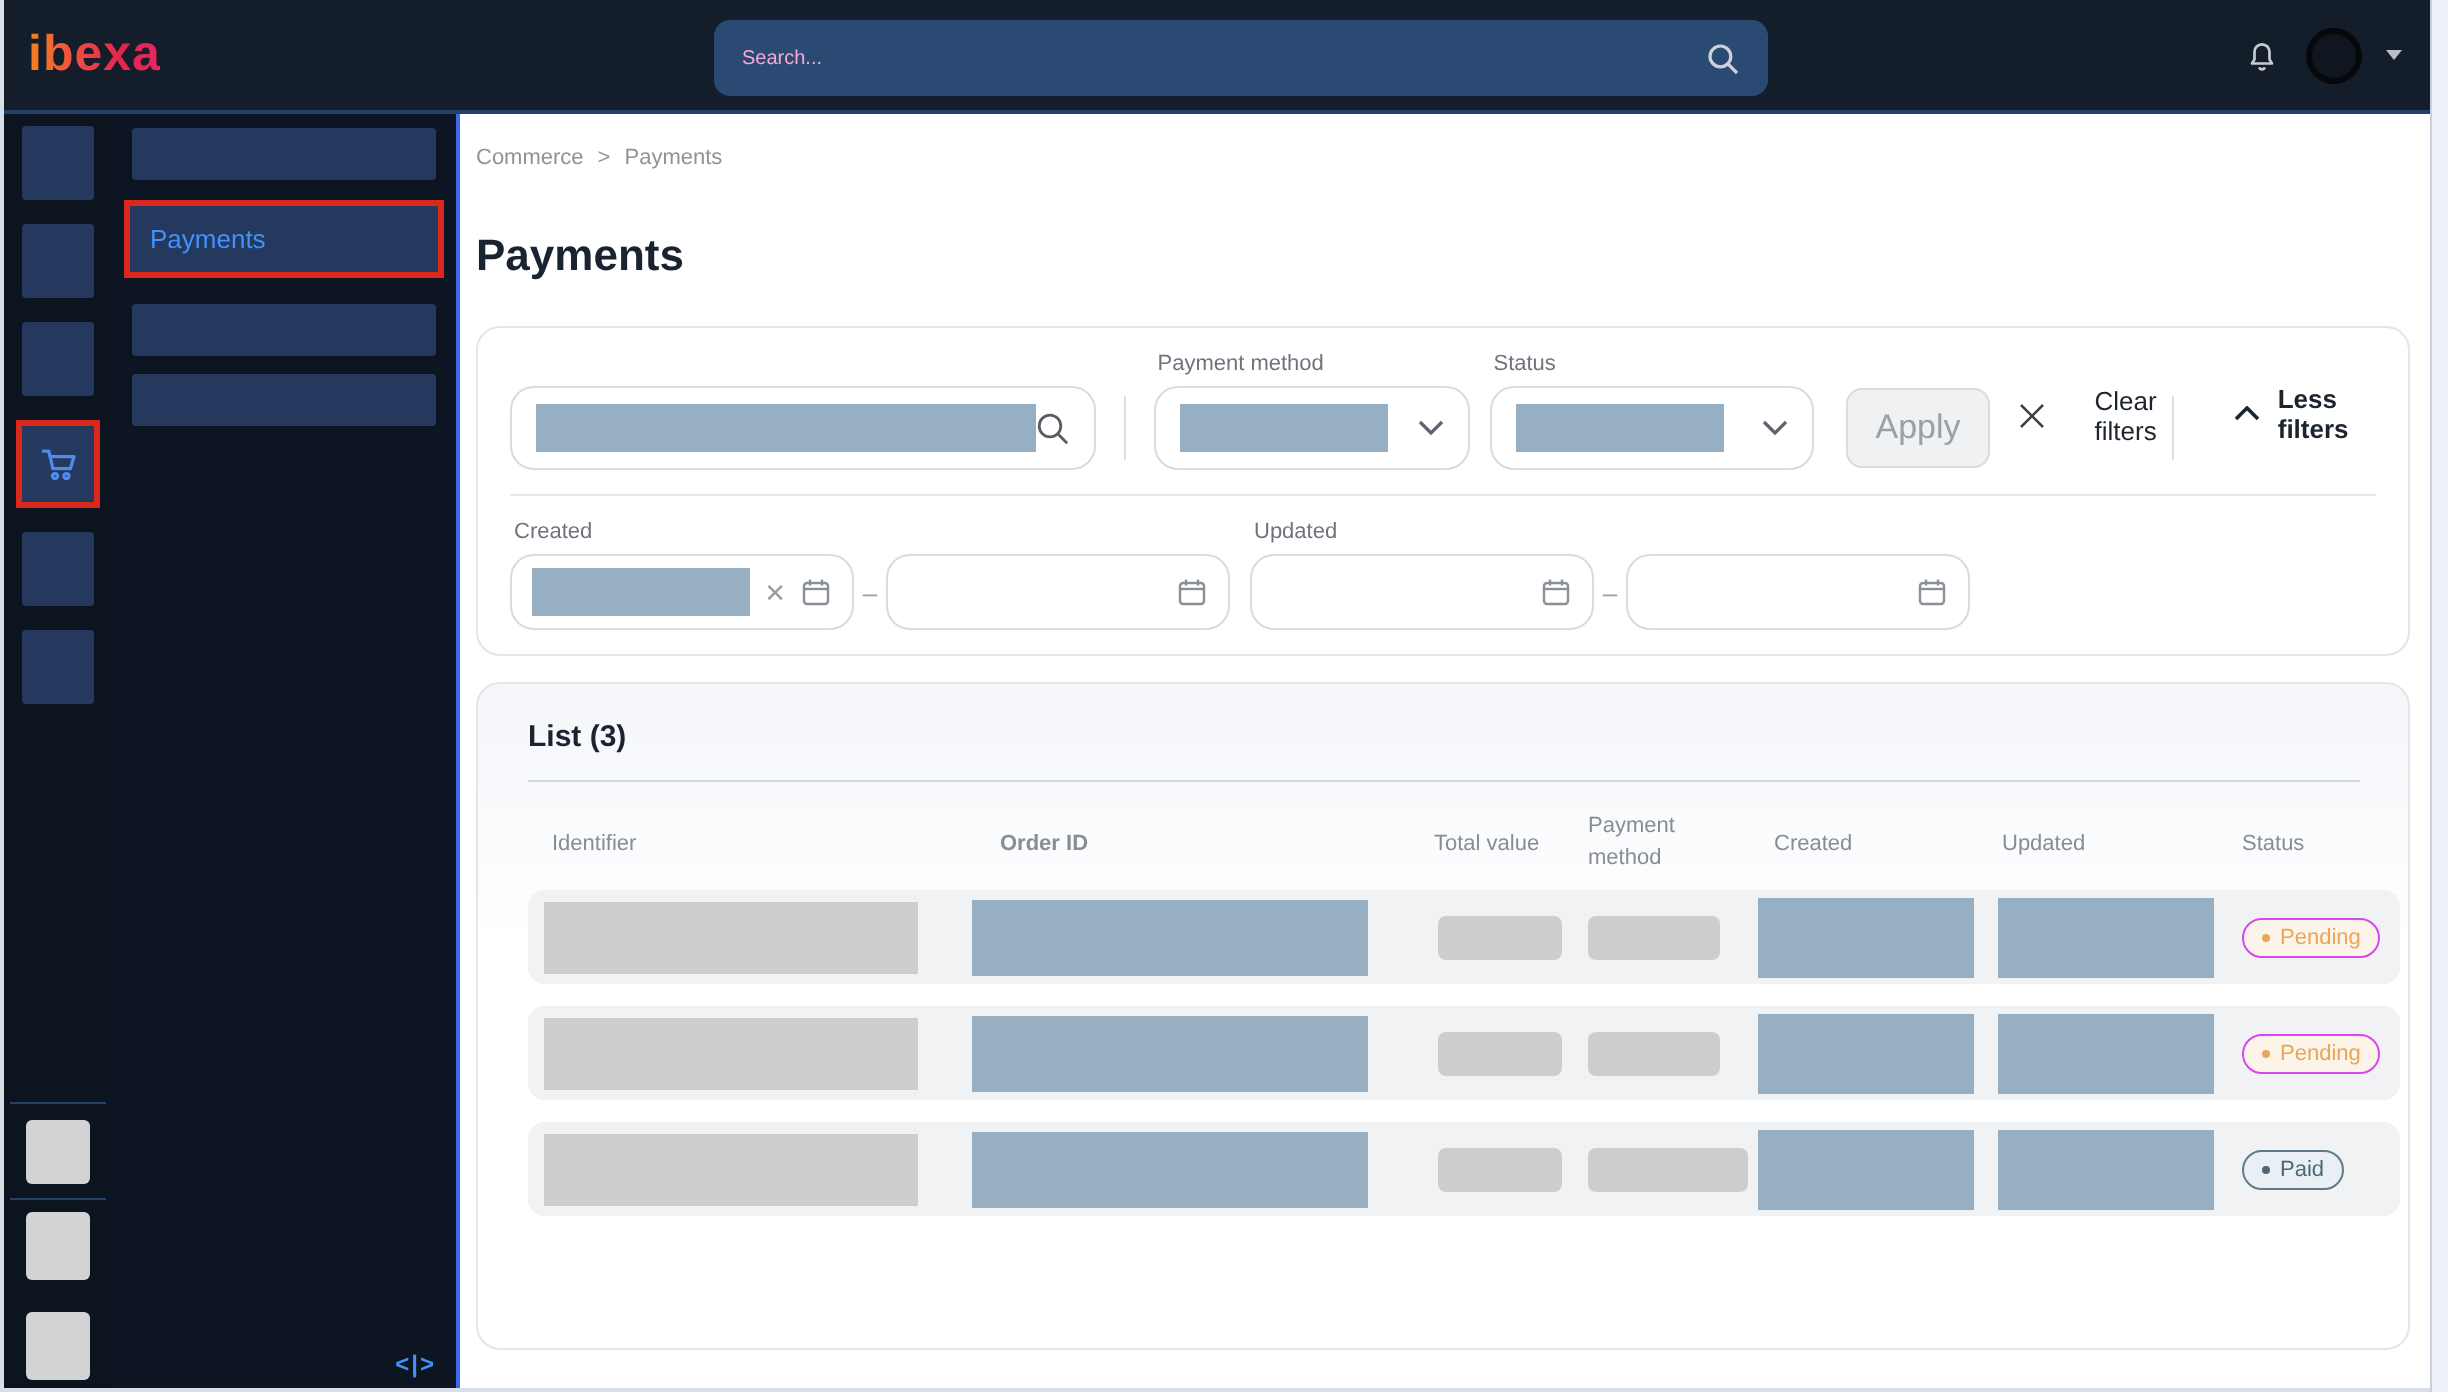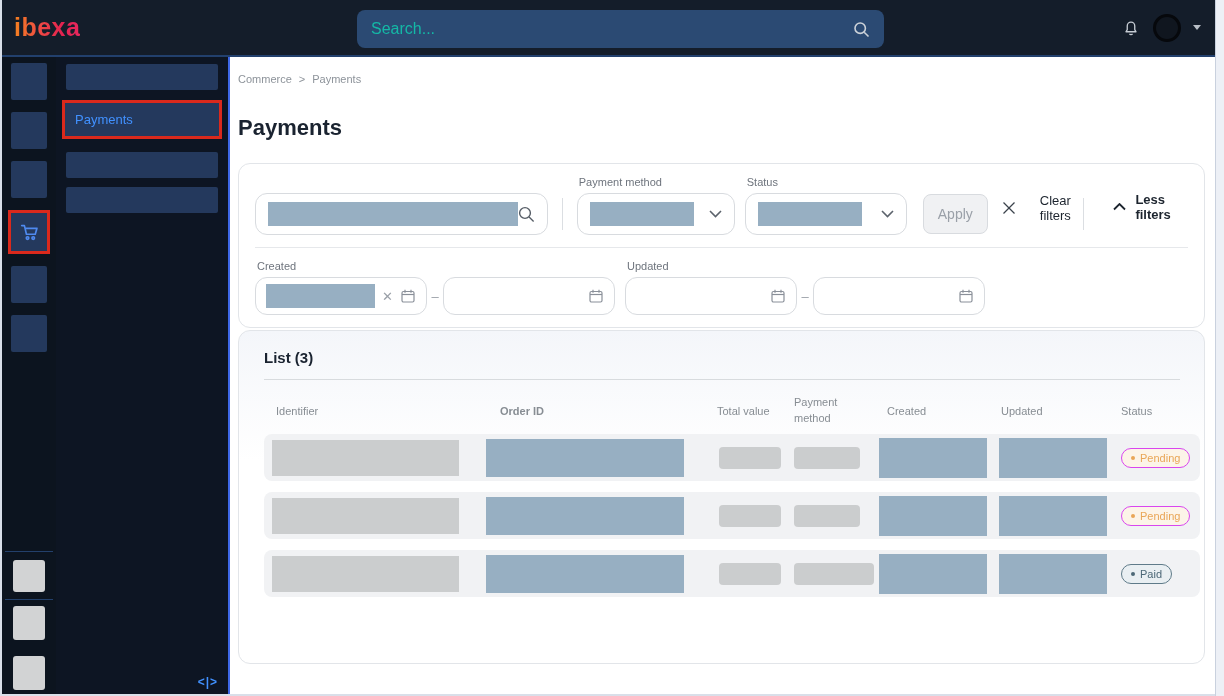--- a/index.html
+++ b/index.html
@@ -14,21 +14,21 @@
   .scrollbar { position:absolute; right:0; top:0; bottom:0; width:9px; background:#edf0f6; border-left:1px solid #c9d1de; z-index:10; }
 
   
   .topbar { position:absolute; left:2px; top:0; width:1213px; height:57px; background:#141d2a;
             border-bottom:2px solid #22406d; display:flex; align-items:center; z-index:5; }
   .logo { margin-left:12px; font-size:25px; font-weight:bold; letter-spacing:.5px;
           background:linear-gradient(90deg,#f58220 0%,#ee4b43 38%,#e32350 72%,#e8285e 100%);
           -webkit-background-clip:text; background-clip:text; color:transparent; cursor:pointer; }
   .searchbar { position:absolute; left:355px; top:10px; width:527px; height:38px; background:#2b4a73;
                border-radius:8px; display:flex; align-items:center; padding:0 14px; cursor:text; }
-  .search-ph { color:#14b8a6; font-size:16px; flex:1; }
+  .search-ph { color:#f9a8d4; font-size:10px; flex:1; }
   .topbar-right { position:absolute; right:14px; top:0; height:55px; display:flex; align-items:center; gap:12px; }
   .avatar { width:28px; height:28px; border-radius:50%; background:#10161f; border:3px solid #06080c; cursor:pointer; }
   .caret { width:0; height:0; border-left:4px solid transparent; border-right:4px solid transparent;
            border-top:5px solid #b9bfc7; cursor:pointer; }
 
   
   .rail { position:absolute; left:2px; top:57px; width:54px; height:637px; background:#0c141f;
           display:flex; flex-direction:column; align-items:center; padding:6px 0 4px; z-index:4; }
   .rail-block { width:36px; height:37px; background:#24395d; border-radius:2px; margin-bottom:12px; cursor:pointer; }
   .rail-cart { width:42px; height:44px; border:3px solid #da291c; background:#24395d; margin-bottom:12px;
@@ -67,40 +67,40 @@
   .search-box .rblock { width:250px; height:24px; margin-right:auto; }
   .vdiv { width:1px; height:32px; background:#dbdee2; margin:0 14px 5px; }
   .fgroup { display:flex; flex-direction:column; }
   .flabel { font-size:11px; color:#6e747d; margin-bottom:5px; padding-left:2px; }
   .select-box { height:42px; border:1px solid #d8dbdf; border-radius:12px; display:flex; align-items:center;
                 justify-content:space-between; padding:0 12px; cursor:pointer; }
   .pm-select { width:158px; } .st-select { width:162px; margin-left:0; }
   .st-group { margin-left:10px; }
   .select-box .rblock { width:104px; height:24px; }
   .apply-btn { margin-left:16px; margin-bottom:1px; height:40px; padding:0 14px; background:#f0f1f3;
-               border:1px solid #d8dbdf; border-radius:8px; font-size:14px; color:#9aa0a8;
+               border:1px solid #d8dbdf; border-radius:8px; font-size:17px; color:#9aa0a8;
                font-family:"Liberation Sans",sans-serif; cursor:default; }
   .clear-btn { margin-left:14px; margin-bottom:12px; display:flex; align-items:center; gap:24px;
                font-size:13px; color:#1c242e; cursor:pointer; }
   .vdiv.auto { margin-left:auto; }
   .less-btn { margin-left:16px; margin-right:4px; margin-bottom:13px; display:flex; align-items:center;
               gap:9px; font-size:13px; font-weight:bold; color:#1c242e; cursor:pointer; }
   .fdivider { height:1px; background:#e6e8eb; margin:12px 0; }
   .frow2 { display:flex; align-items:flex-end; gap:10px; }
   .dgroup { display:flex; flex-direction:column; }
   .dpair { display:flex; align-items:center; }
   .date-box { width:172px; height:38px; border:1px solid #d8dbdf; border-radius:12px; display:flex;
               align-items:center; padding:0 10px; gap:7px; cursor:text; }
   .date-box .rblock { width:110px; height:24px; }
   .date-box .spacer { flex:1; }
   .dash { width:16px; text-align:center; color:#9aa0a8; font-size:13px; }
   .x-date { color:#9aa0a8; font-size:13px; line-height:1; cursor:pointer; }
 
   
-  .list-panel { margin-top:2px; height:334px; border:1px solid #e2e5e9; border-radius:12px;
+  .list-panel { margin-top:13px; height:334px; border:1px solid #e2e5e9; border-radius:12px;
                 background:linear-gradient(180deg,#f4f6fa 0%,#ffffff 130px); padding:18px 4px 11px 25px; }
   .list-title { font-size:15px; font-weight:bold; color:#1a2330; }
   .list-divider { height:1px; background:#d8dbde; margin:13px 20px 0 0; }
   .tgrid { display:grid; grid-template-columns:222px 223px 85px 85px 120px 122px 1fr; align-items:center; }
   .thead { margin-top:8px; min-height:46px; font-size:11px; color:#878d93; }
   .th1 { padding-left:12px; } .th2 { padding-left:14px;font-weight:bold; } .th3 { padding-left:8px; }
   .th4 { max-width:58px; line-height:1.45; } .th5 { padding-left:8px; } .th6 { padding-left:2px; }
   .trow { background:#f1f2f4; border-radius:8px; height:47px; margin-bottom:11px; cursor:pointer; }
   .cell-id { width:187px; height:36px; background:#cbcdce; margin-left:8px; }
   .cell-order { width:198px; height:38px; background:#97afc2; }

